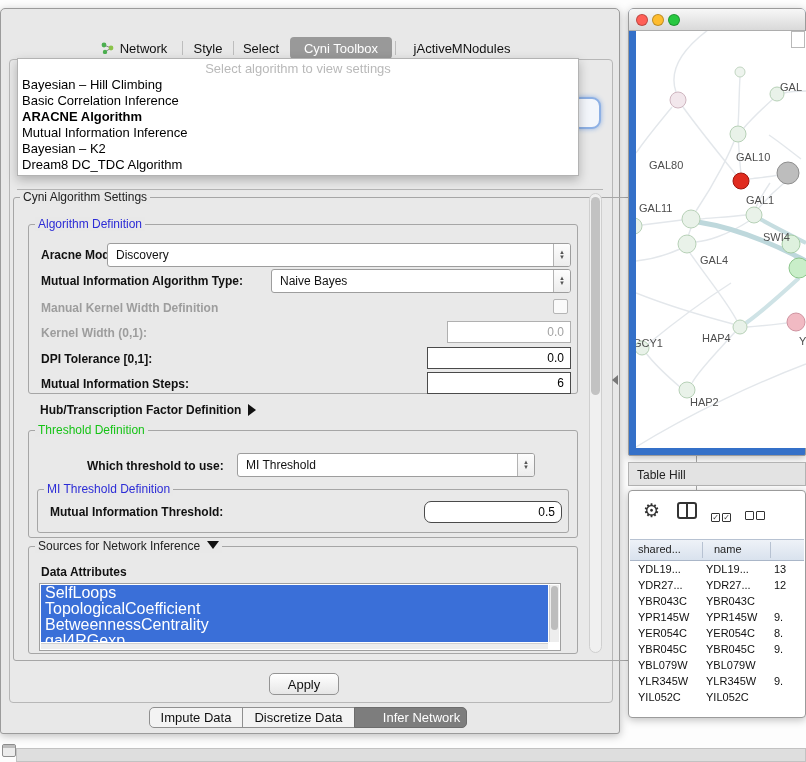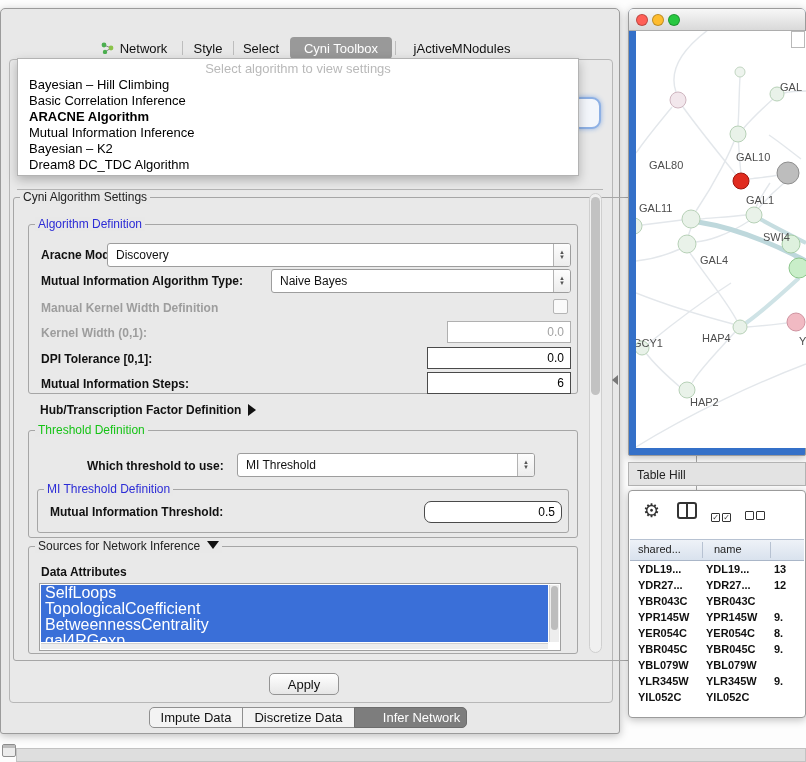--- a/index.html
+++ b/index.html
@@ -22,21 +22,21 @@
          display:flex; align-items:center; justify-content:center; gap:6px; }
   .tab-sep { position:absolute; top:32px; width:1px; height:14px; background:#bdbdbd; }
   .tab.sel { background:#999; color:#fff; border-radius:4px; }
   .tabpanel { position:absolute; left:8px; top:50px; width:604px; height:644px;
               border:1px solid #b7b7b7; border-radius:4px; background:#e9e9e9; }
 
   
   .popup { position:absolute; left:16px; top:49px; width:562px; height:118px; background:#fff;
            border:1px solid #b3b3b3; box-shadow:0 4px 10px rgba(0,0,0,.25); z-index:40; padding-top:1px; }
   .pop-placeholder { text-align:center; color:#b9b9b9; font-size:13px; line-height:17px; }
-  .pop-item { font-size:13px; line-height:16px; padding-left:11px; color:#000; white-space:nowrap; }
+  .pop-item { font-size:13px; line-height:16px; padding-left:4px; color:#000; white-space:nowrap; }
   .pop-item.sel { font-weight:bold; }
 
   .focus-btn { position:absolute; left:570px; top:88px; width:30px; height:32px; background:#f3f6fb;
                border:2px solid #8db0e4; border-radius:9px; box-shadow:0 0 5px #8db0e4; z-index:5; }
   .hidden-line { position:absolute; left:16px; top:180px; width:586px; height:1px; background:#b5b5b5; z-index:4; }
 
   
   .grp { position:absolute; border:1px solid #a6a6a6; border-radius:3px; }
   .grp-title { position:absolute; top:-8px; left:6px; background:#e8e8e8; padding:0 3px;
                font-size:12px; color:#222; white-space:nowrap; }
@@ -99,21 +99,21 @@
   #tablewin { left:628px; top:490px; width:178px; height:228px; background:#fff; border-radius:4px; }
   .tool-gear { position:absolute; left:14px; top:8px; font-size:19px; color:#333; }
   .tool-cols { position:absolute; left:48px; top:11px; width:20px; height:17px; border:2px solid #333; border-radius:3px; }
   .tool-cols::after { content:""; position:absolute; left:7px; top:0; bottom:0; width:2px; background:#333; }
   .mini-box { display:inline-block; width:9px; height:9px; border:1.5px solid #333; border-radius:1px;
               font-size:8px; line-height:7px; text-align:center; color:#333; margin-right:2px; }
   .tbl-header { position:absolute; left:1px; right:1px; top:48px; height:22px;
                 background:linear-gradient(#eef2f8,#d9e2ee); border-top:1px solid #b7c2d2; border-bottom:1px solid #aab6c8; }
   .th-cell { position:absolute; top:3px; font-size:11px; color:#222; }
   .th-div { position:absolute; top:2px; bottom:2px; width:1px; background:#b7c2d2; }
-  .tbl-rows { position:absolute; left:1px; right:1px; top:70px; bottom:2px; overflow:hidden;font-weight:bold; }
+  .tbl-rows { position:absolute; left:1px; right:1px; top:70px; bottom:2px; overflow:hidden; }
   .tbl-row { position:relative; height:16px; font-size:11px; color:#111; }
   .td0 { position:absolute; left:8px; top:2px; width:62px; overflow:hidden; white-space:nowrap; }
   .td1 { position:absolute; left:76px; top:2px; width:60px; overflow:hidden; white-space:nowrap; }
   .td2 { position:absolute; left:144px; top:2px; width:32px; overflow:hidden; white-space:nowrap; }
 
   
   .bottom-bar { position:absolute; left:16px; top:748px; width:790px; height:14px; background:#dedede;
                 border:1px solid #c2c2c2; }
   .mini-win-icon { position:absolute; left:2px; top:744px; width:14px; height:13px; border:1px solid #8e8e8e;
                    background:#ececec; border-radius:2px; }

